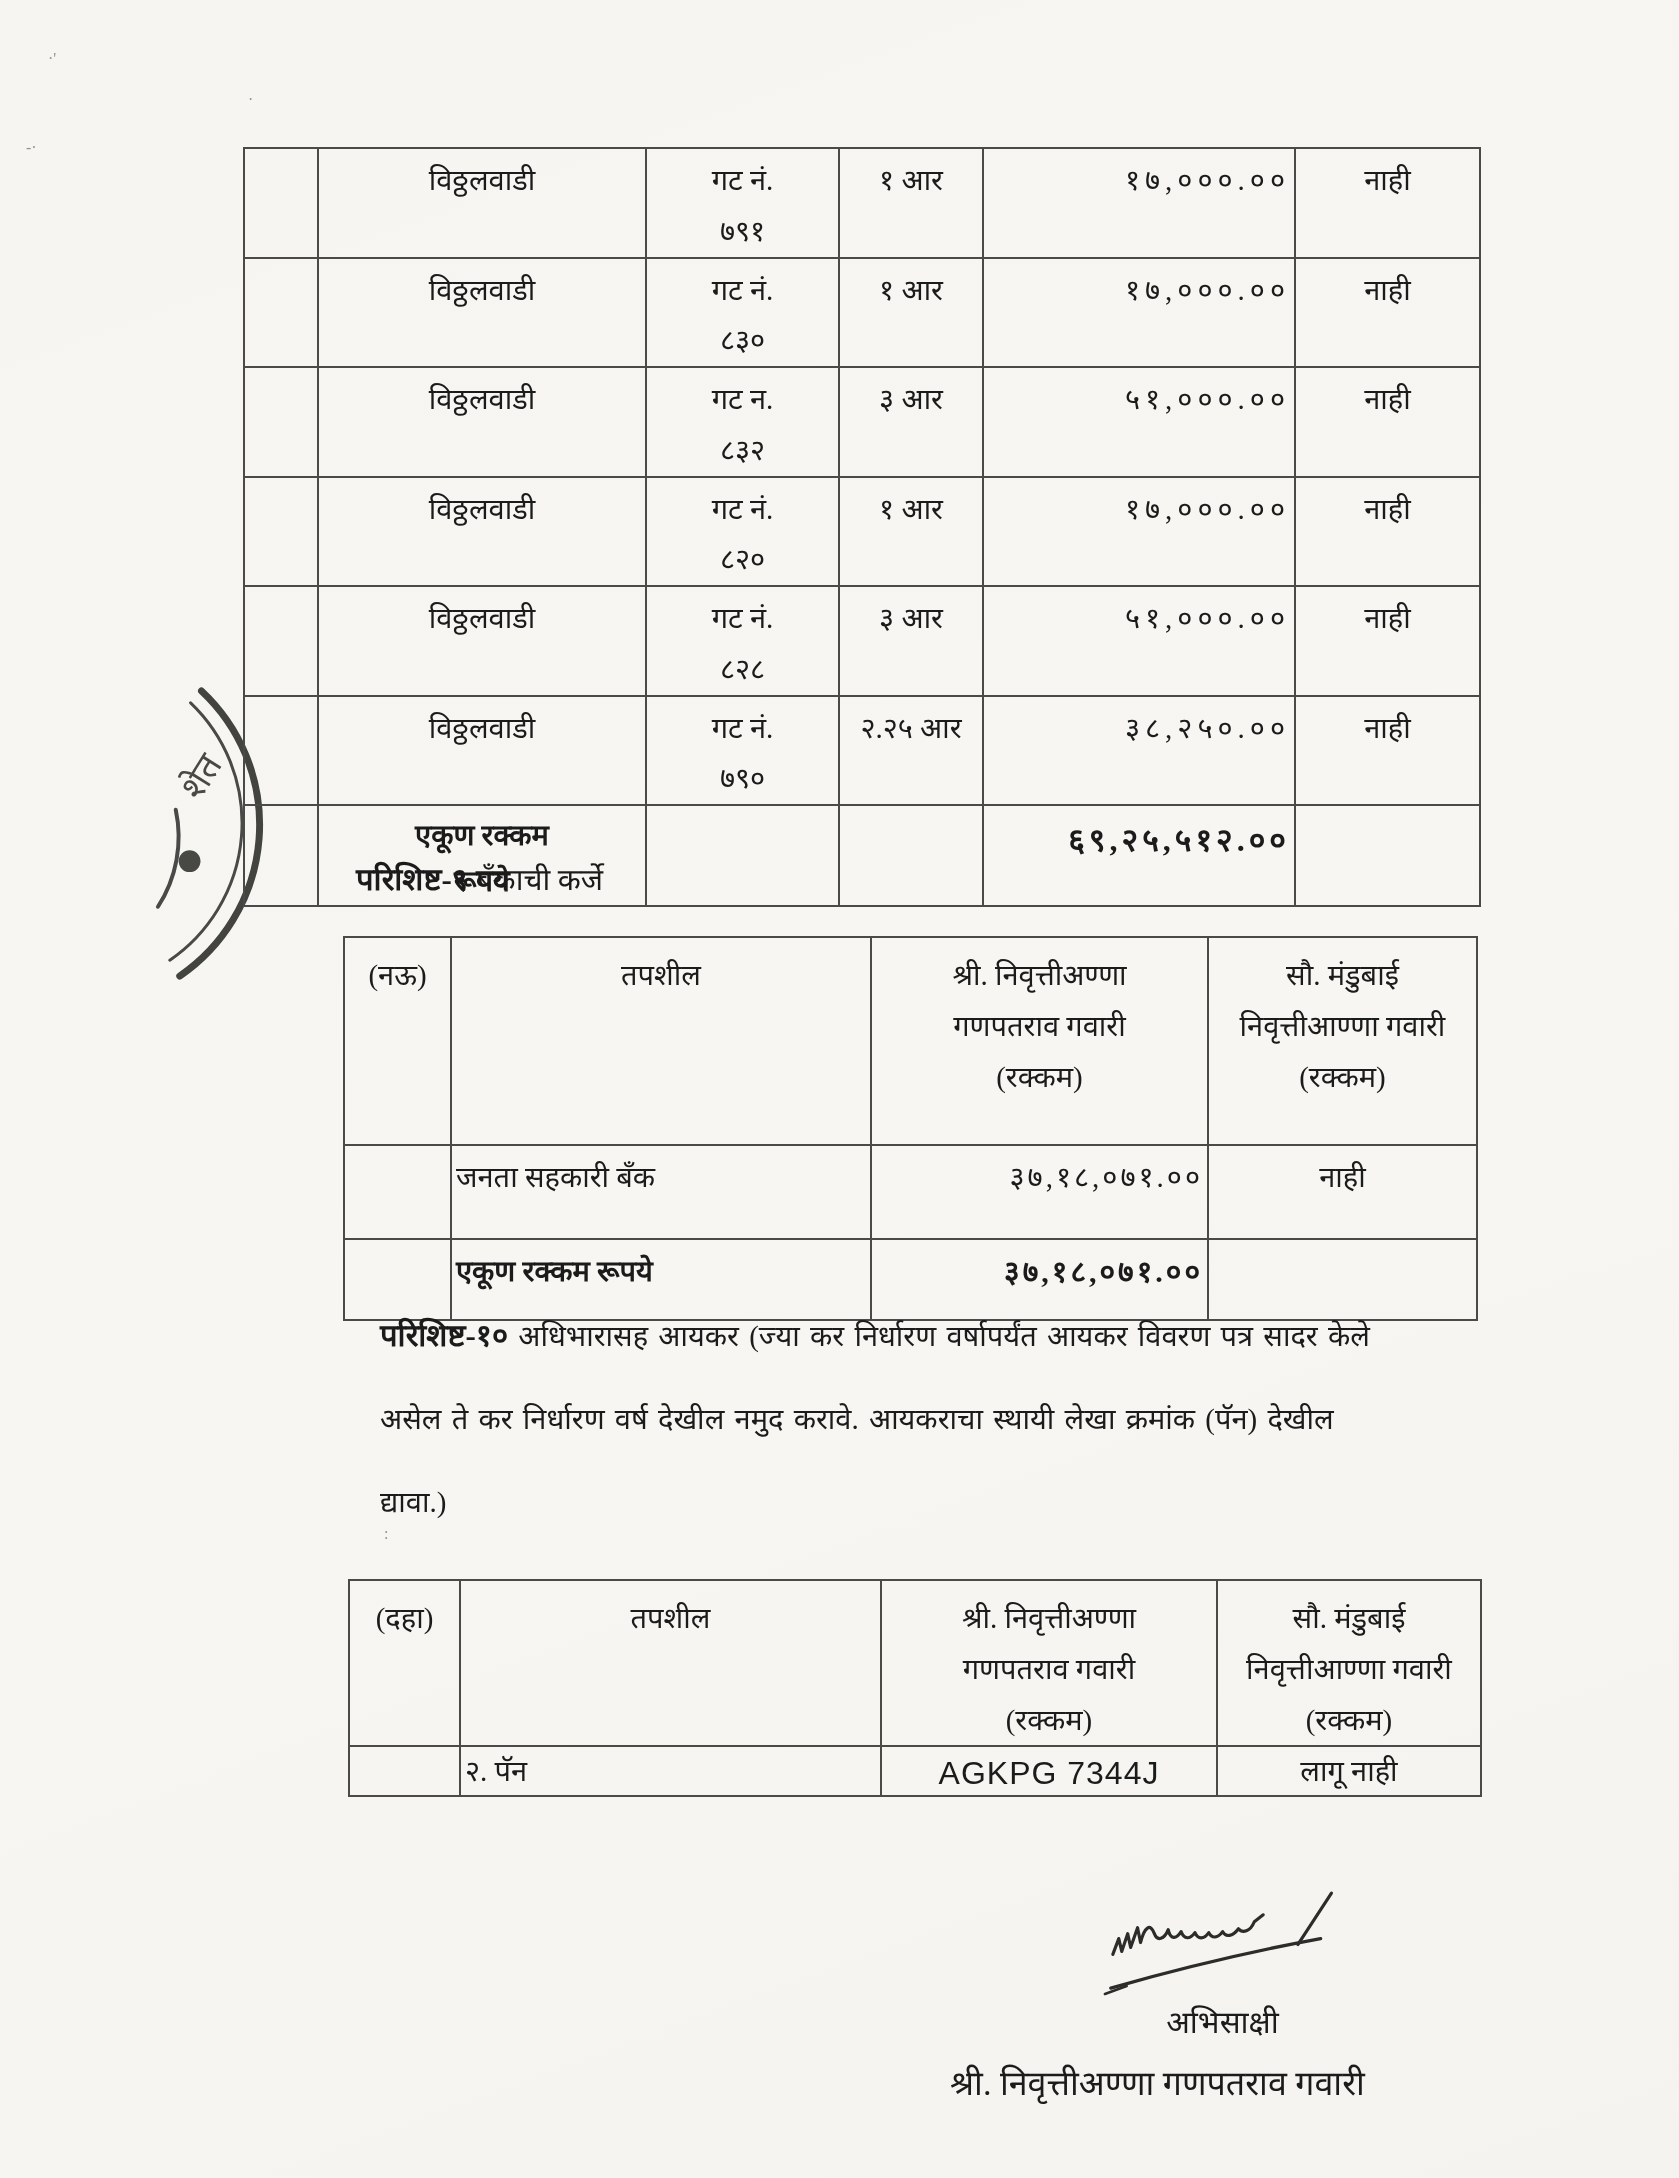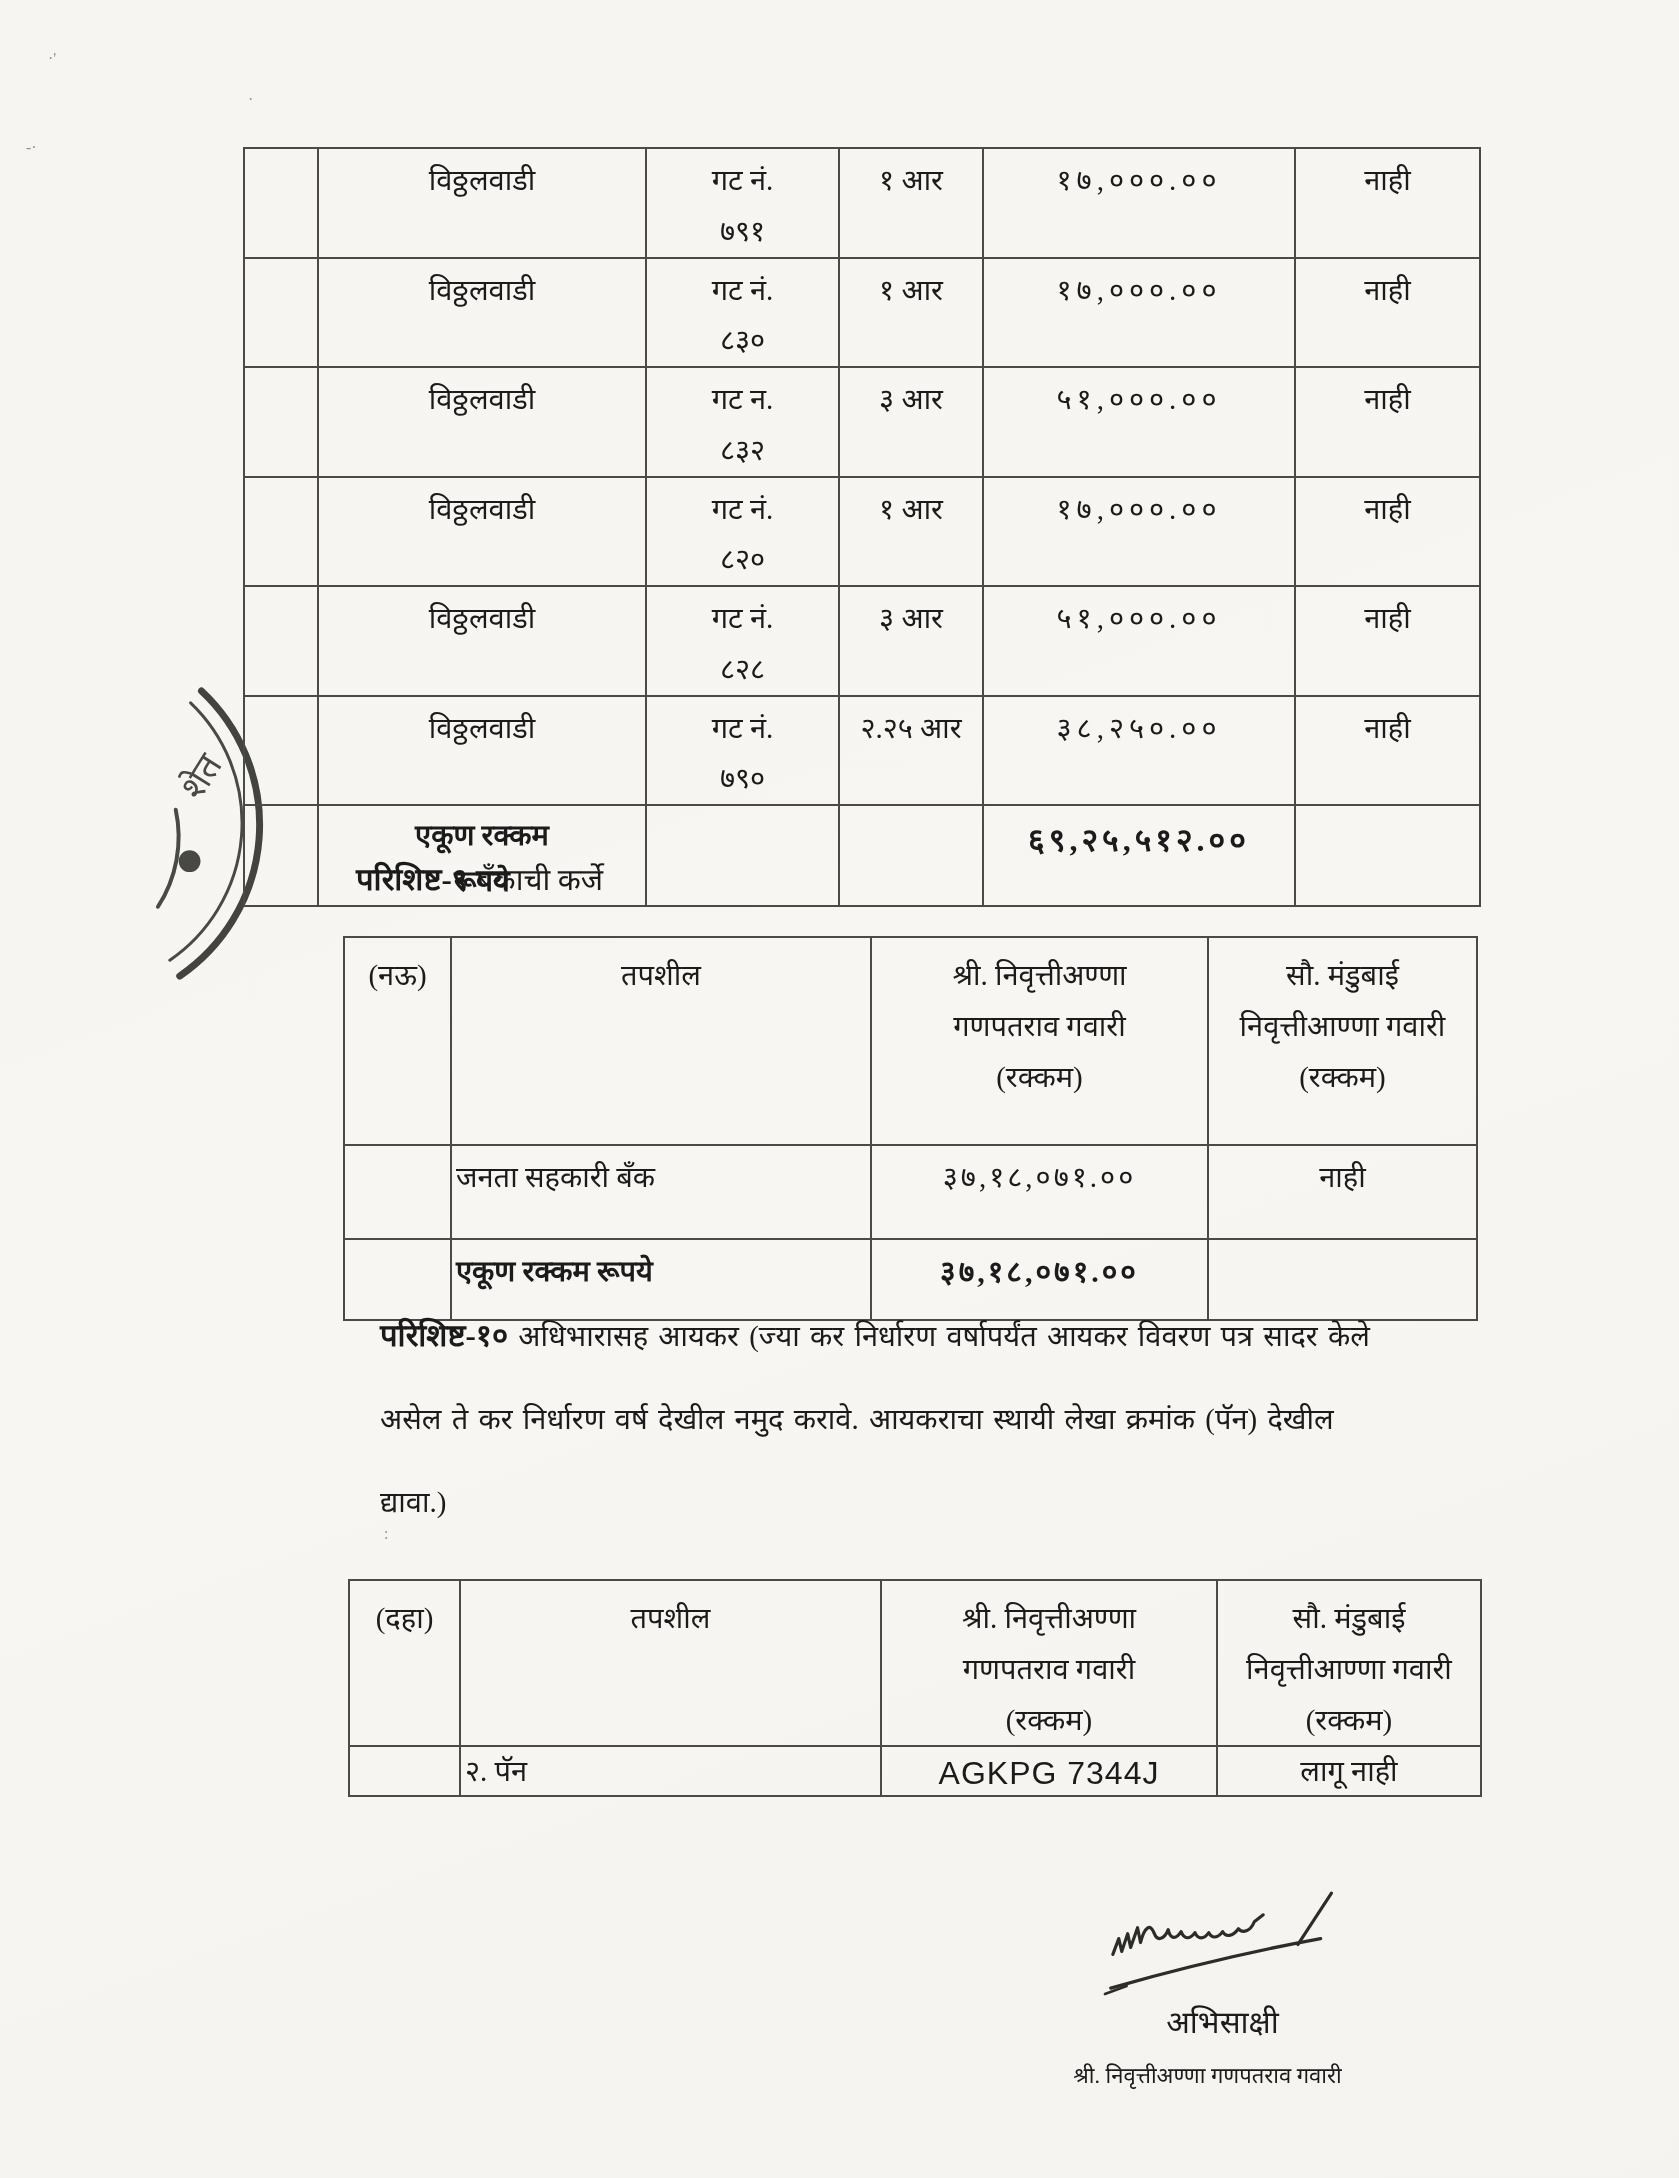--- a/index.html
+++ b/index.html
@@ -6,35 +6,35 @@
   body{
     width:1679px;height:2178px;position:relative;overflow:hidden;
     background:linear-gradient(160deg,#f6f5f1 0%,#f7f6f3 55%,#f4f3ef 100%);
     font-family:"Liberation Serif","DejaVu Serif",serif;
     color:#1b1b1b;
   }
   .abs{position:absolute;}
   table{border-collapse:collapse;table-layout:fixed;}
   td{border:2px solid #4a4a48;vertical-align:top;text-align:center;
      font-size:29px;line-height:1.75;padding:6px 4px 0 4px;overflow:hidden;}
-  .amt{letter-spacing:5px;white-space:nowrap;}
+  .amt{letter-spacing:5px;white-space:nowrap;text-align:right;}
   .bold{font-weight:bold;}
   .left{text-align:left;padding-left:4px;}
   .t1{left:243px;top:147px;}
   .t2{left:343px;top:936px;}
   .t3{left:348px;top:1579px;}
   .hdr3{line-height:1.95;}
   .hdr3 td{padding-top:12px;}
   .t3 .hdr3{line-height:1.62;}
   .sec-head{left:356px;top:857px;font-size:30px;white-space:nowrap;text-align:right;}
   .sec-head b{font-size:31px;}
   .para-line{left:348px;font-size:29px;white-space:nowrap;word-spacing:3px;margin-left:32px;}
   .para-line b{font-size:31px;}
   .sig-label{left:1079px;top:2000px;width:287px;text-align:center;font-size:31px;}
-  .sig-name{left:950px;top:2059px;width:515px;text-align:center;font-size:22px;white-space:nowrap;}
+  .sig-name{left:950px;top:2059px;width:515px;text-align:left;font-size:34px;white-space:nowrap;}
   .latin{font-family:"Liberation Sans","DejaVu Sans",sans-serif;font-size:32px;letter-spacing:1px;}
   .speck{position:absolute;color:#6b6b66;font-size:16px;opacity:.7;}
   .stamp{left:51px;top:685px;opacity:.85;}
   .pan-row td{line-height:1.3;margin-top:26px;}
 </style>
 </head>
 <body>
 
 <div class="speck abs" style="left:48px;top:50px;">·'</div>
 <div class="speck abs" style="left:26px;top:139px;">-·</div>

